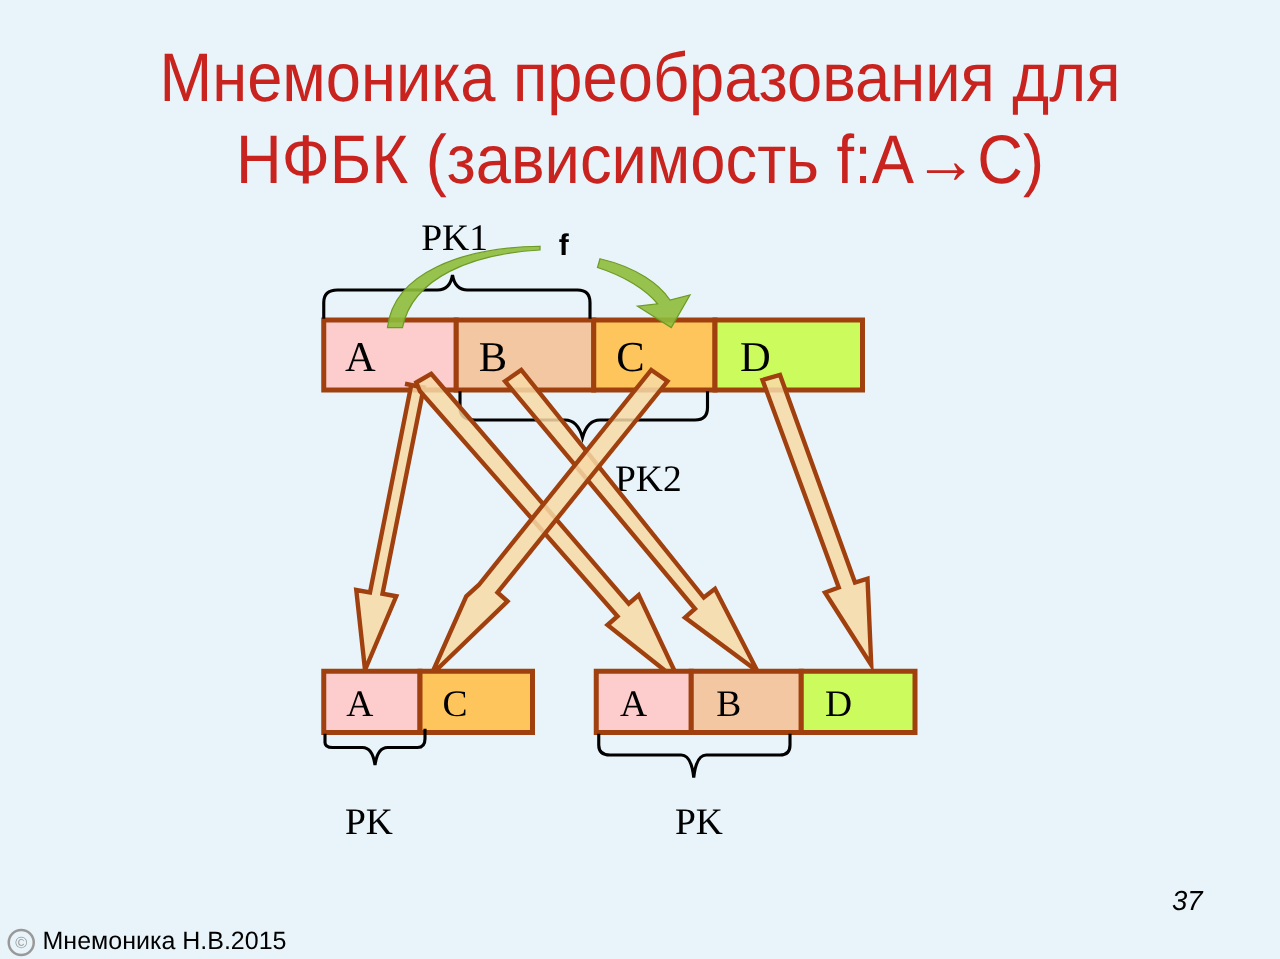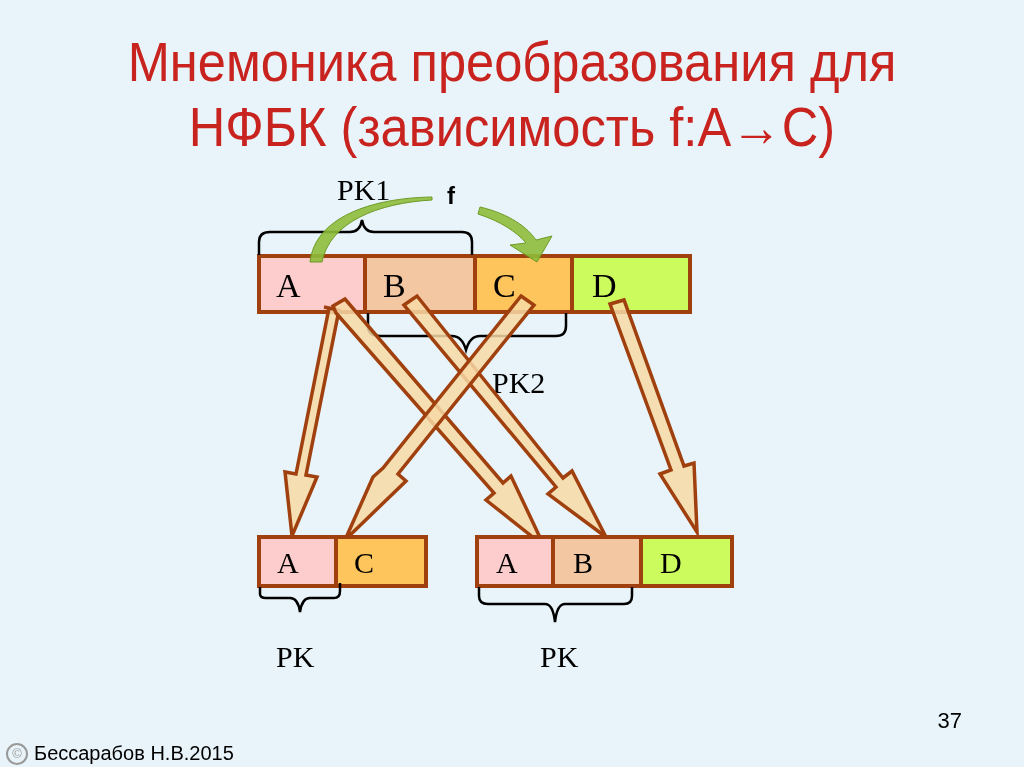--- a/index.html
+++ b/index.html
@@ -12,21 +12,21 @@
   .title {
     position:absolute; left:0; top:30px; width:1024px;
     text-align:center; color:#c8231e;
     font-family:"Liberation Sans", sans-serif;
     font-size:55px; line-height:65px;
     transform:scaleX(0.92);
   }
   svg.diagram { position:absolute; left:0; top:0; }
   .page-num {
     position:absolute; right:62px; top:708px;
-    font-size:22px; color:#000;
+    font-size:22px; color:#000;font-style:italic;
   }
   .footer {
     position:absolute; left:6px; top:742px;
     font-size:20px; color:#000;
     display:flex; align-items:center; gap:6px;
   }
   .copy-icon {
     width:18px; height:18px; border-radius:50%;
     border:2px solid #999; color:#999;
     font-size:13px; line-height:18px; text-align:center;
@@ -110,14 +110,14 @@
     <text class="lblS" x="660" y="573">D</text>
     <path class="brace" d="M479,587 V596 Q479,604 488,604 H545 Q553,604 555,622 Q557,604 565,604 H624 Q632,604 632,596 V587"></path>
     <text class="lblS" x="540" y="667">PK</text>
   </g>
 </svg>
 
 <div class="page-num">37</div>
 
 <div class="footer">
   <span class="copy-icon">©</span>
-  <span>Бессарабов Н.В.2015</span>
+  <span>Мнемоника Н.В.2015</span>
 </div>
 
 </body></html>

